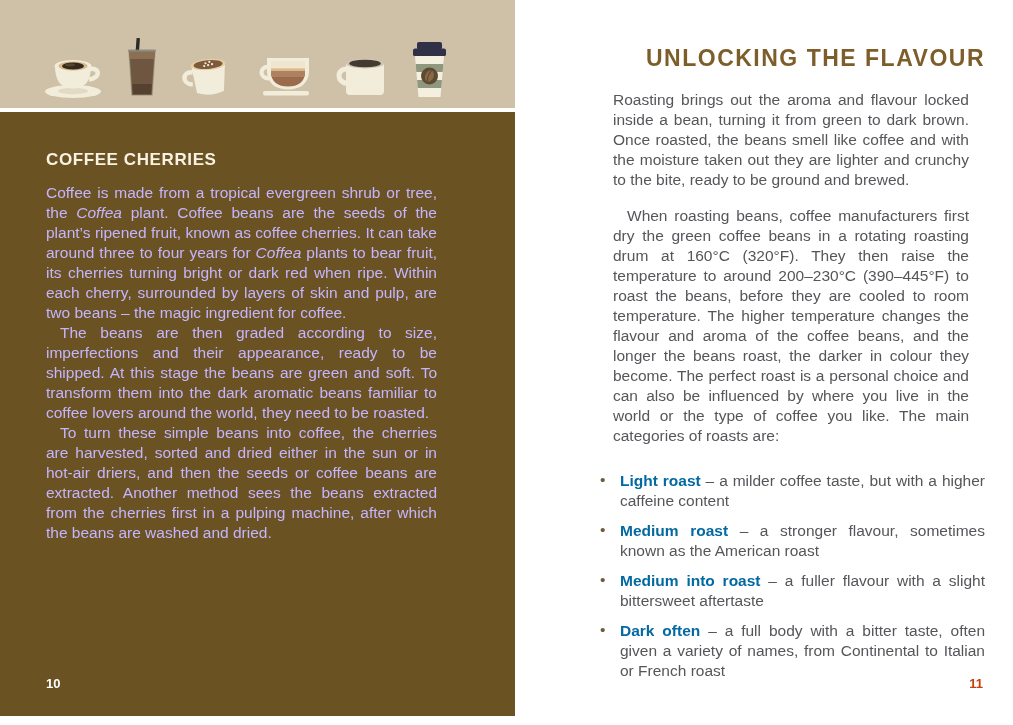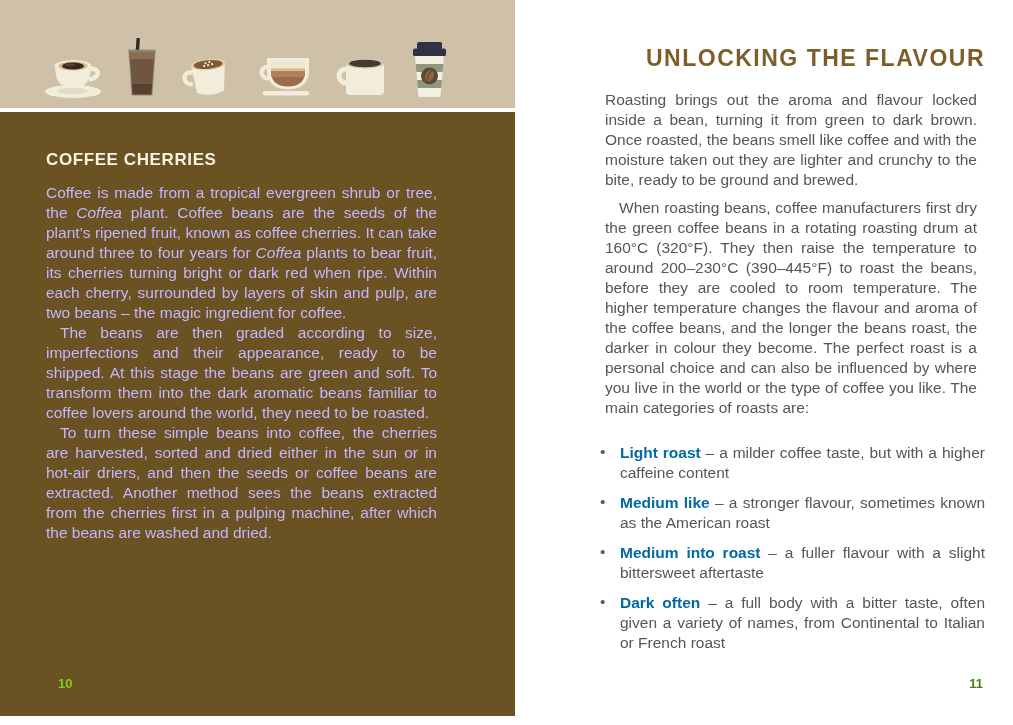--- a/index.html
+++ b/index.html
@@ -36,46 +36,46 @@
     margin-left: 46px; width: 391px;
     color: #c4b5fd; font-size: 15.5px; line-height: 20px;
     text-align: justify;
   }
   .left-body p { margin: 0; }
   .left-body em { font-style: italic; }
   .indent { text-indent: 14px; }
 
   .page-num-left {
     position: absolute; left: 46px; top: 564px;
-    color: #84cc16; font-size: 13px; font-weight: 700; margin-left: 12px;
+    color: #ffffff; font-size: 13px; font-weight: 700;
   }
 
   
   .right-page { position: absolute; left: 517px; top: 0; width: 496px; height: 725px; background: #ffffff; }
   .text-col { margin-left: 80px; width: 388px; }
   .right-title {
     margin: 45px 0 18px 0;
     text-align: right;
     font-size: 23px; font-weight: 700; letter-spacing: 1.5px;
     color: #7d5e2b;
   }
   .right-body { color: #55565a; font-size: 15.5px; line-height: 20px; text-align: justify; }
-  .right-body p { margin: 8px; }
+  .right-body p { margin: 16px; }
 
   .roast-list { list-style: none; margin: 25px 0 0 0; padding: 0; }
   .roast-list li {
     position: relative; padding-left: 23px; margin-bottom: 10px;
     color: #55565a; font-size: 15.5px; line-height: 20px; text-align: justify;
   }
   .roast-list .dot { position: absolute; left: 3px; top: -1px; color: #6f5a3e; }
   .roast-label { font-weight: 700; color: #0369a1; }
 
   .page-num-right {
     position: absolute; right: 30px; top: 676px;
-    color: #4d7c0f; font-size: 13px; font-weight: 700;
+    color: #c2410c; font-size: 13px; font-weight: 700;
   }
 </style>
 </head>
 <body>
 
 <div class="spread">
 
   <div class="left-page">
 
     <div class="banner">
@@ -175,21 +175,21 @@
     <div class="text-col">
       <h2 class="right-title">UNLOCKING THE FLAVOUR</h2>
 
       <div class="right-body">
         <p>Roasting brings out the aroma and flavour locked inside a bean, turning it from green to dark brown. Once roasted, the beans smell like coffee and with the moisture taken out they are lighter and crunchy to the bite, ready to be ground and brewed.</p>
         <p class="indent">When roasting beans, coffee manufacturers first dry the green coffee beans in a rotating roasting drum at 160°C (320°F). They then raise the temperature to around 200–230°C (390–445°F) to roast the beans, before they are cooled to room temperature. The higher temperature changes the flavour and aroma of the coffee beans, and the longer the beans roast, the darker in colour they become. The perfect roast is a personal choice and can also be influenced by where you live in the world or the type of coffee you like. The main categories of roasts are:</p>
       </div>
 
       <ul class="roast-list">
         <li><span class="dot">•</span><span class="roast-label">Light roast</span><span> – a milder coffee taste, but with a higher caffeine content</span></li>
-        <li><span class="dot">•</span><span class="roast-label">Medium like</span><span> – a stronger flavour, sometimes known as the American roast</span></li>
+        <li><span class="dot">•</span><span class="roast-label">Medium roast</span><span> – a stronger flavour, sometimes known as the American roast</span></li>
         <li><span class="dot">•</span><span class="roast-label">Medium into roast</span><span> – a fuller flavour with a slight bittersweet aftertaste</span></li>
         <li><span class="dot">•</span><span class="roast-label">Dark often</span><span> – a full body with a bitter taste, often given a variety of names, from Continental to Italian or French roast</span></li>
       </ul>
     </div>
 
     <div class="page-num-right">11</div>
   </div>
 
 </div>
 

